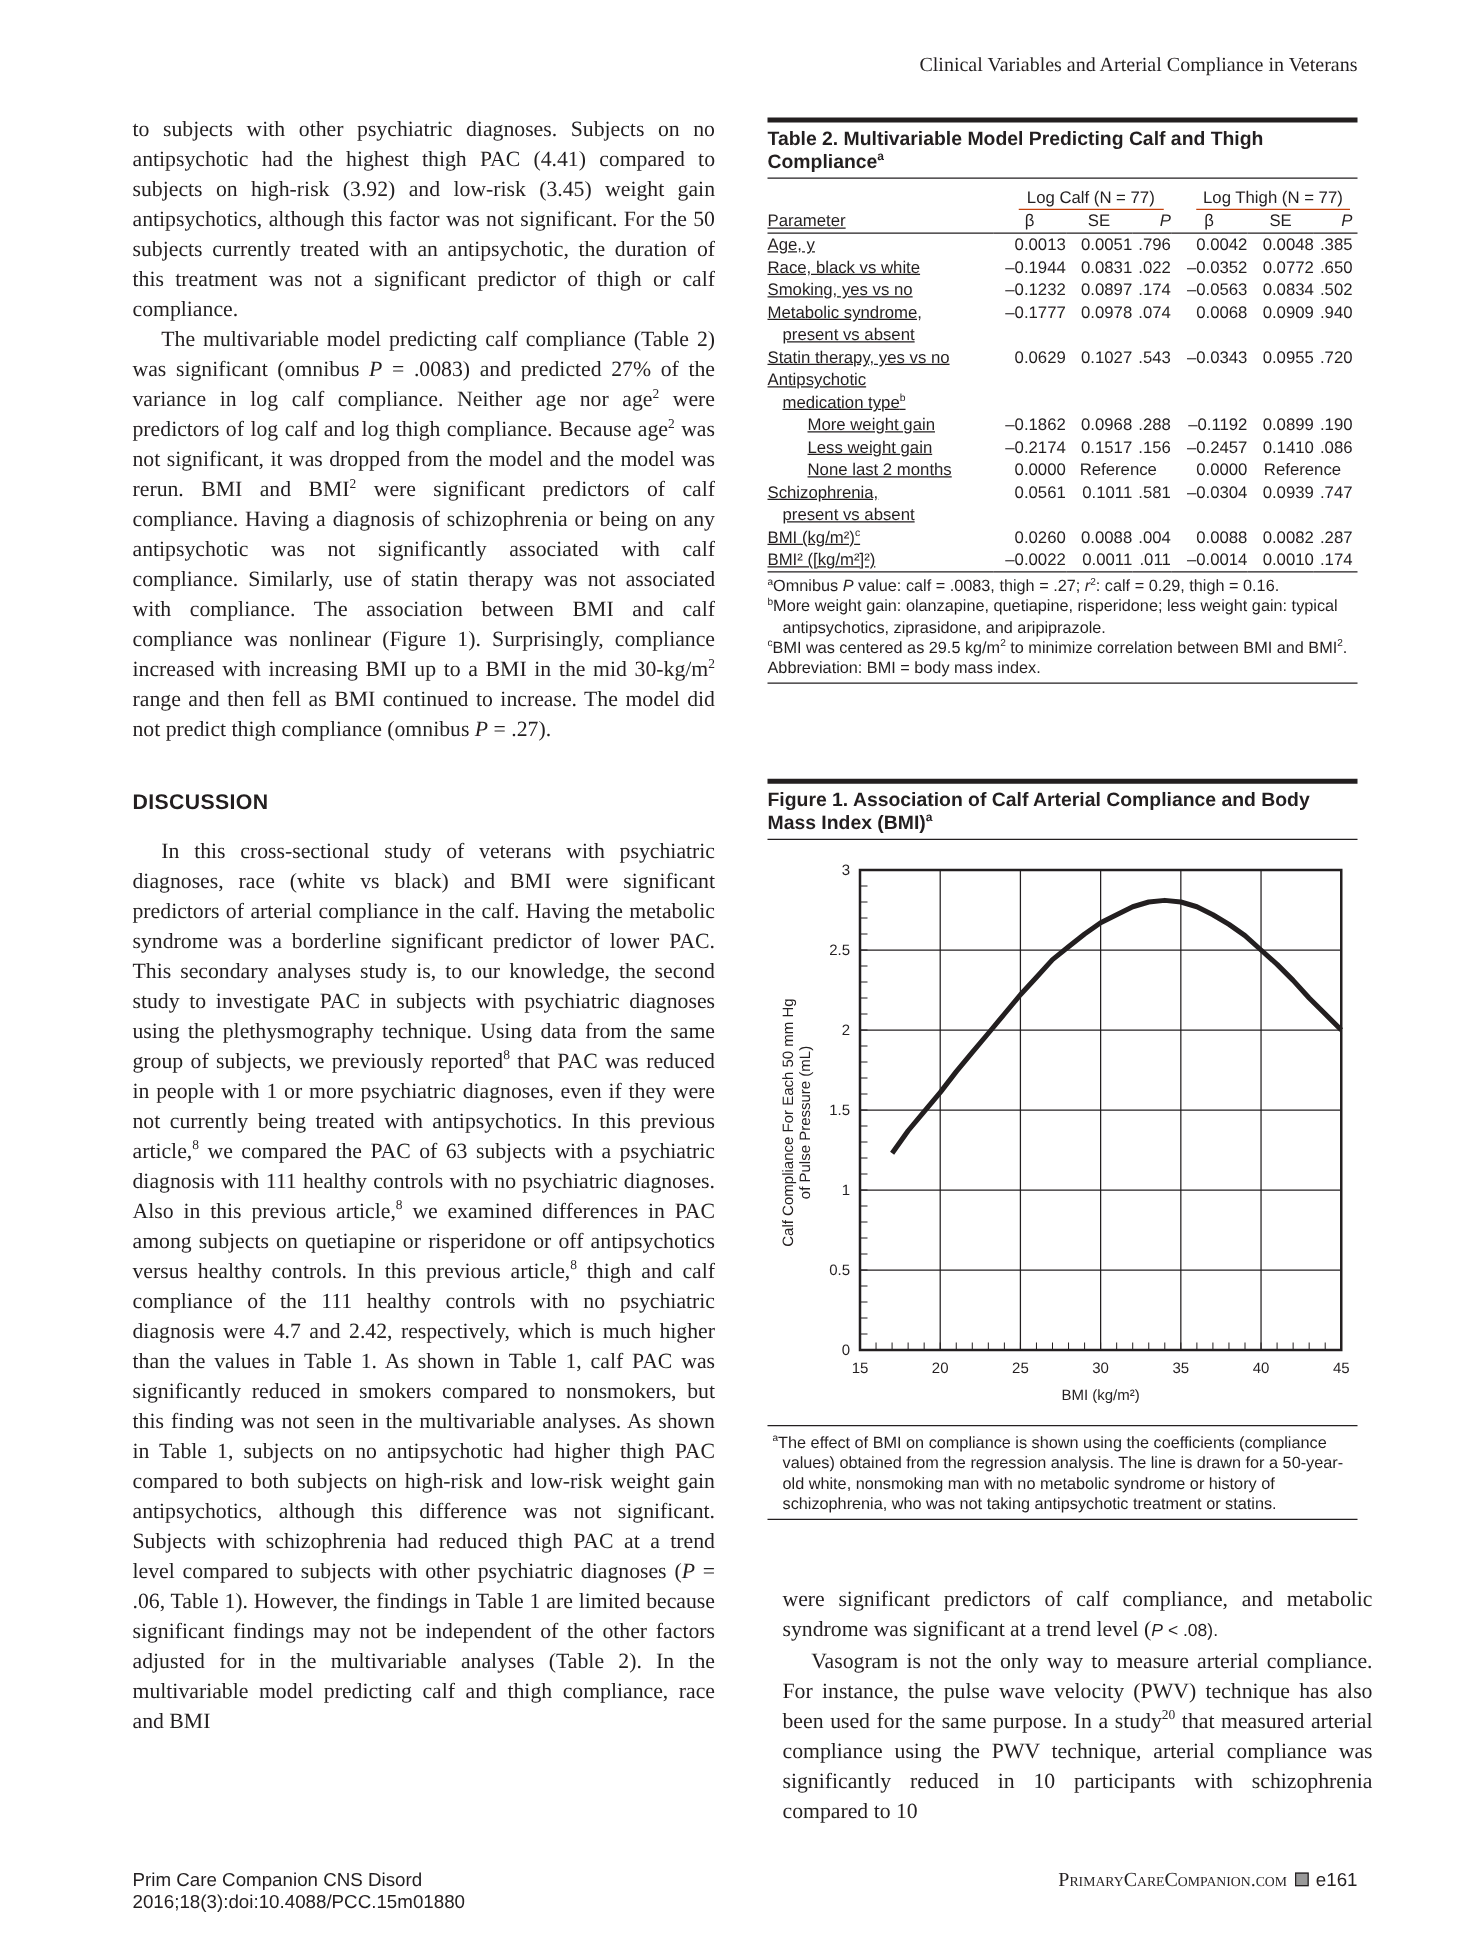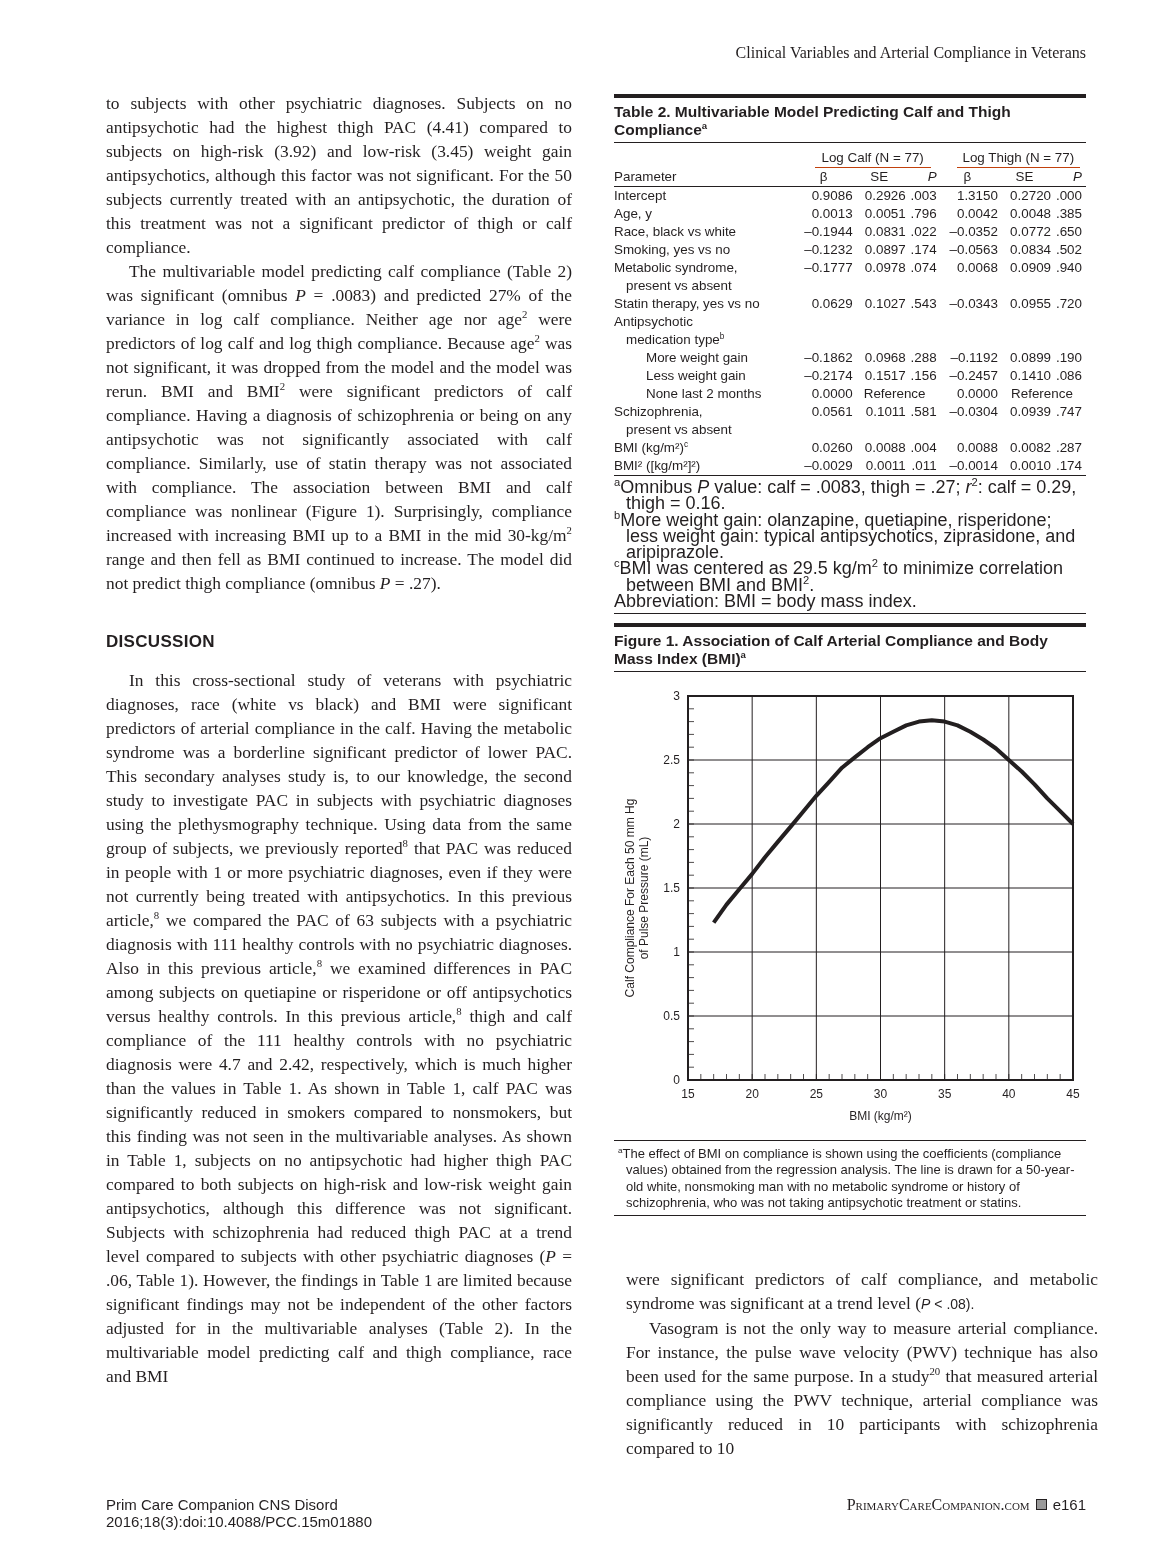--- a/index.html
+++ b/index.html
@@ -16,25 +16,25 @@
   .tbl-wrap { top:94px; }
   .topbar { border-top:4px solid #231f20; }
   .caption { font-family:"Liberation Sans","DejaVu Sans",sans-serif; font-weight:bold; font-size:15.5px; line-height:18px; padding-top:5px; padding-bottom:3px; border-bottom:1.3px solid #231f20; }
   table.t2 { width:100%; border-collapse:collapse; font-family:"Liberation Sans","DejaVu Sans",sans-serif; font-size:13.4px; line-height:18px; }
   table.t2 td, table.t2 th { padding:0; font-weight:normal; }
   table.t2 .grp th { text-align:center; padding-top:2px; }
   table.t2 .grp th span { display:block; border-bottom:1px solid #c2410c; margin:4px 6px 0 20px; }
   table.t2 .hdr th { border-bottom:1.3px solid #231f20; }
   table.t2 td.num, table.t2 th.num { text-align:right; }
   table.t2 td.ref { text-align:center; }
-  table.t2 .c1 { width:170px; text-align:left; }
+  table.t2 .c1 { width:170px; text-align:left;text-decoration:underline; }
   table.t2 .last td { border-bottom:1.3px solid #231f20; }
   .i1 { padding-left:12px !important; }
   .i2 { padding-left:32px !important; }
-  .tfoot { font-family:"Liberation Sans","DejaVu Sans",sans-serif; font-size:18px; line-height:16.3px; padding-top:3px; padding-bottom:4px; border-bottom:1.3px solid #231f20; }
+  .tfoot { font-family:"Liberation Sans","DejaVu Sans",sans-serif; font-size:13px; line-height:16.3px; padding-top:3px; padding-bottom:4px; border-bottom:1.3px solid #231f20; }
   .tfoot div { padding-left:12px; text-indent:-12px; }
   .fig-wrap { top:623px; }
   .chart { position:relative; height:460px; }
   .fig-foot { font-family:"Liberation Sans","DejaVu Sans",sans-serif; font-size:13px; line-height:16.3px; border-top:1.3px solid #231f20; border-bottom:1.3px solid #231f20; padding:5px 0 4px 0; margin-top:8px; }
   .fig-foot div { padding-left:12px; text-indent:-8px; }
   .right-text { position:absolute; left:614px; top:1267px; width:472px; font-size:17.4px; line-height:24px; text-align:justify;margin-left:12px; }
   .right-text p { margin:0; }
   .right-text p.indent { text-indent:23px; }
   .footer-left { position:absolute; left:106px; top:1496px; font-size:15px; line-height:17px; }
   .footer-right { position:absolute; right:84px; top:1496px; font-size:15px;text-align:center; }
@@ -72,29 +72,20 @@
         <th style="text-align:center;width:62px">β</th>
         <th style="text-align:center;width:56px">SE</th>
         <th style="text-align:right;width:32px"><i>P</i></th>
         <th style="text-align:center;width:66px">β</th>
         <th style="text-align:center;width:56px">SE</th>
         <th style="text-align:right;width:32px;padding-right:4px"><i>P</i></th>
       </tr>
     </thead>
     <tbody id="t2-body">
         <tr>
-          <td class="c1">Intercept</td>
-          <td class="num">0.9086</td>
-          <td class="num">0.2926</td>
-          <td class="num">.003</td>
-          <td class="num">1.3150</td>
-          <td class="num">0.2720</td>
-          <td class="num" style="padding-right: 4px;">.000</td>
-        </tr>
-        <tr>
           <td class="c1">Age, y</td>
           <td class="num">0.0013</td>
           <td class="num">0.0051</td>
           <td class="num">.796</td>
           <td class="num">0.0042</td>
           <td class="num">0.0048</td>
           <td class="num" style="padding-right: 4px;">.385</td>
         </tr>
         <tr>
           <td class="c1">Race, black vs white</td>
@@ -206,21 +197,21 @@
           <td class="c1">BMI (kg/m²)<sup>c</sup></td>
           <td class="num">0.0260</td>
           <td class="num">0.0088</td>
           <td class="num">.004</td>
           <td class="num">0.0088</td>
           <td class="num">0.0082</td>
           <td class="num" style="padding-right: 4px;">.287</td>
         </tr>
         <tr class="last">
           <td class="c1">BMI² ([kg/m²]²)</td>
-          <td class="num">–0.0029</td>
+          <td class="num">–0.0022</td>
           <td class="num">0.0011</td>
           <td class="num">.011</td>
           <td class="num">–0.0014</td>
           <td class="num">0.0010</td>
           <td class="num" style="padding-right: 4px;">.174</td>
         </tr>
       </tbody>
   </table>
   <div class="tfoot">
     <div><sup>a</sup><span>Omnibus </span><i>P</i><span> value: calf = .0083, thigh = .27; </span><i>r</i><sup>2</sup><span>: calf = 0.29, thigh = 0.16.</span></div>

